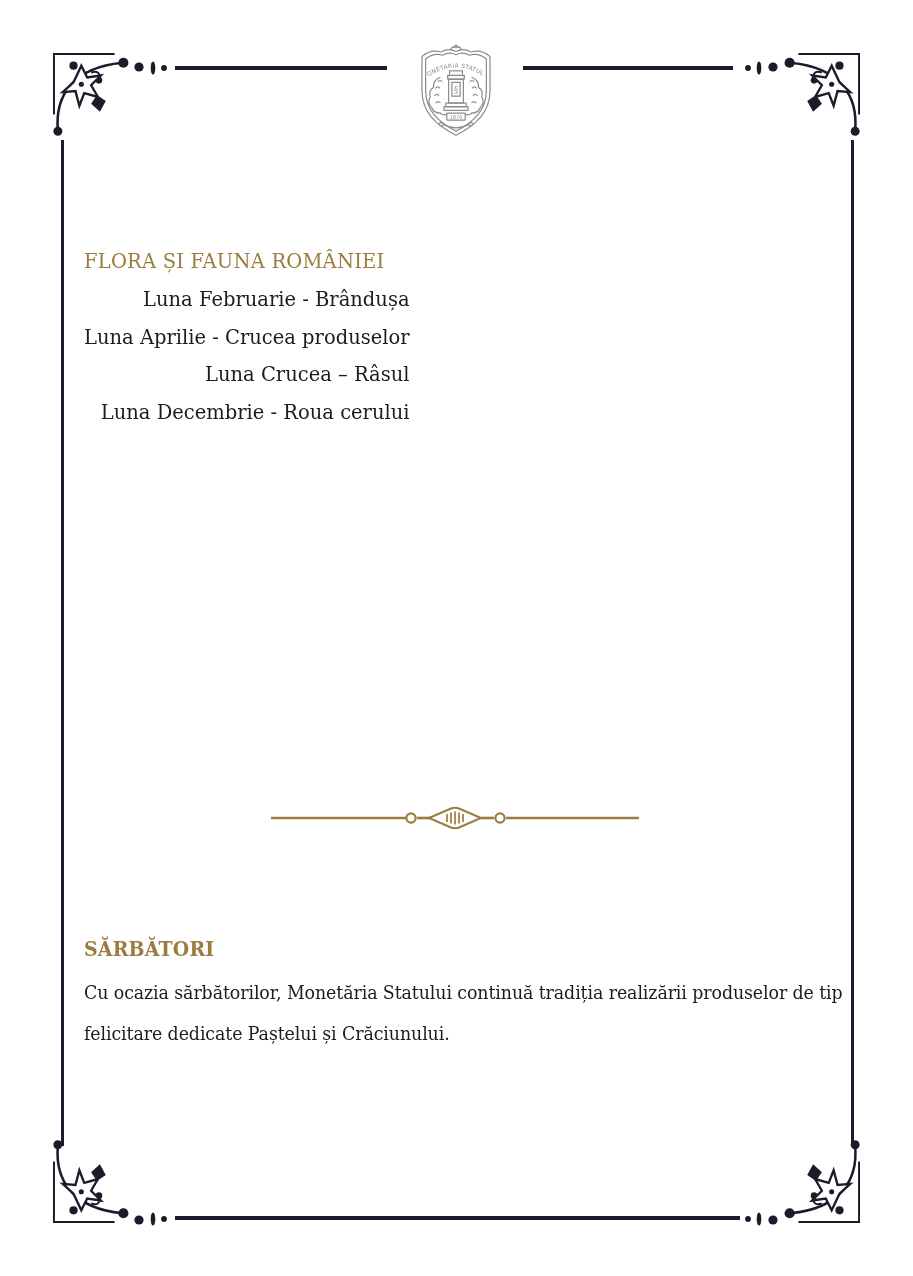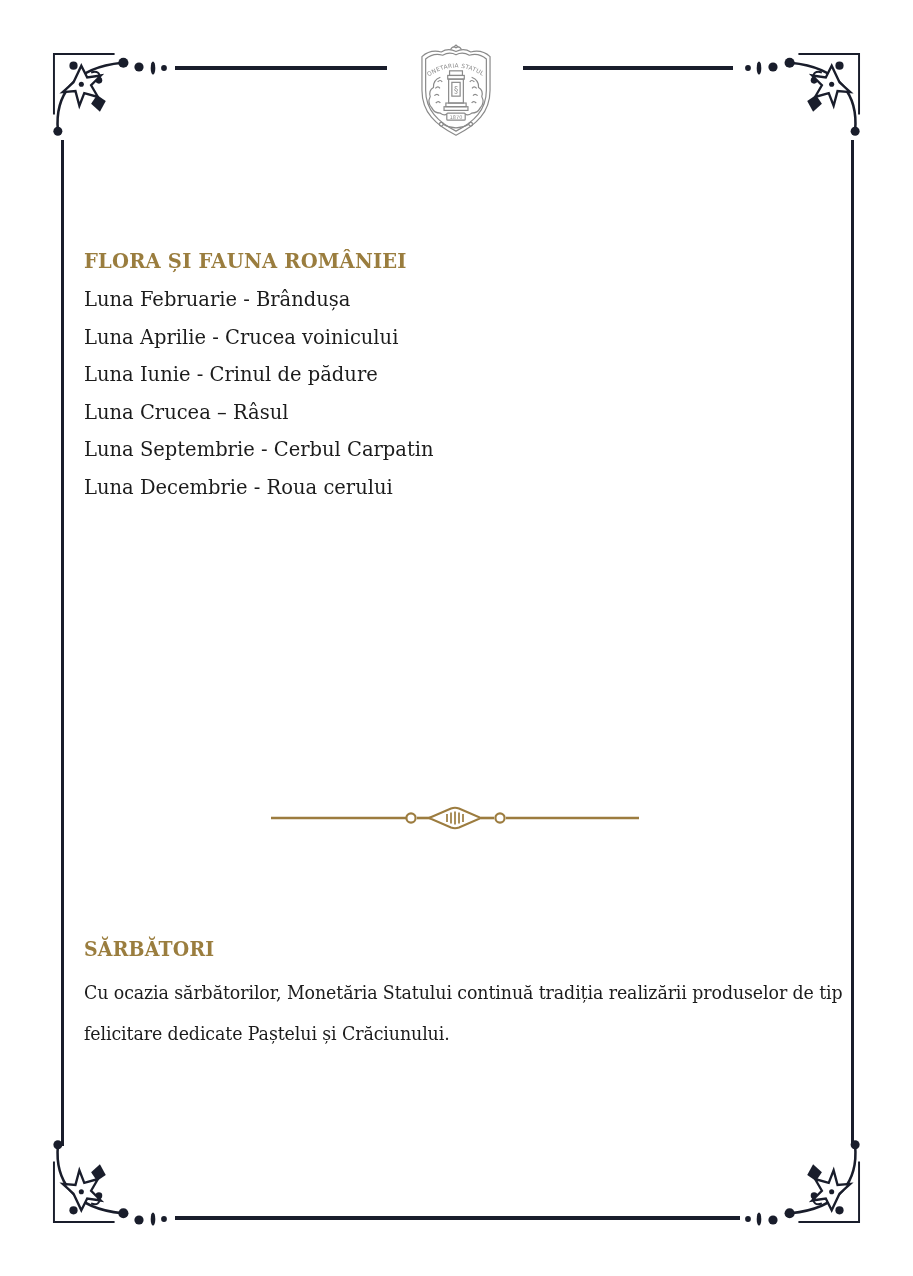--- a/index.html
+++ b/index.html
@@ -17,27 +17,27 @@
   .corner.bl{left:52px;top:1136px;transform:scaleY(-1);}
   .corner.br{left:773px;top:1136px;transform:scale(-1,-1);}
   .dotdash{position:absolute;width:36px;height:20px;}
   .dotdash svg{width:100%;height:100%;display:block;}
   
   .emblem{position:absolute;left:410px;top:42px;width:92px;height:100px;}
   .emblem svg{width:100%;height:100%;display:block;}
   
   .flora-title{
     position:absolute;left:84px;top:250px;margin:0;
-    font-size:19.5px;font-weight:bold;color:#9a7d3e;letter-spacing:.2px;
+    font-size:19.5px;font-weight:normal;color:#9a7d3e;letter-spacing:.2px;
   }
   .flora-list{
     position:absolute;left:84px;top:289px;margin:0;padding:0;list-style:none;
   }
   .flora-list li{
-    margin:0 0 16px 0;font-size:19.5px;line-height:21.6px;color:#1c1c1c;
+    margin:0 0 16px 0;font-size:19.5px;line-height:21.6px;color:#1c1c1c;text-align:right;
   }
   .divider{position:absolute;left:270px;top:803px;width:370px;height:30px;}
   .divider svg{width:100%;height:100%;display:block;}
   .holiday-title{
     position:absolute;left:84px;top:936px;margin:0;
     font-size:21px;font-weight:bold;color:#9a7d3e;letter-spacing:.2px;
     transform:scaleX(.9);transform-origin:left top;
   }
   .holiday-paragraph{
     position:absolute;left:84px;top:972px;width:815px;margin:0;
@@ -199,24 +199,22 @@
       </text>
       <text x="50" y="81" font-size="5.4" fill="#8a8a8a" text-anchor="middle" font-family="DejaVu Sans, sans-serif">1870</text>
       <text x="50" y="53" font-size="9" fill="#8a8a8a" text-anchor="middle" font-family="DejaVu Serif, serif">§</text>
     </svg>
   </div>
 
   <h1 class="flora-title">FLORA ȘI FAUNA ROMÂNIEI</h1>
 
   <ul class="flora-list">
       <li>Luna Februarie - Brândușa</li>
-      <li>Luna Aprilie - Crucea voinicului</li>
-      <li>Luna Iunie - Crinul de pădure</li>
+      <li>Luna Aprilie - Crucea produselor</li>
       <li>Luna Crucea – Râsul</li>
-      <li>Luna Septembrie - Cerbul Carpatin</li>
       <li>Luna Decembrie - Roua cerului</li>
     </ul>
 
   <div class="divider">
     <svg viewBox="0 0 370 30">
       <g stroke="#9c7c3f" stroke-width="2.6" fill="none">
         <line x1="1" y1="15" x2="136" y2="15"></line>
         <line x1="147" y1="15" x2="161" y2="15"></line>
         <line x1="211" y1="15" x2="224" y2="15"></line>
         <line x1="236" y1="15" x2="369" y2="15"></line>

